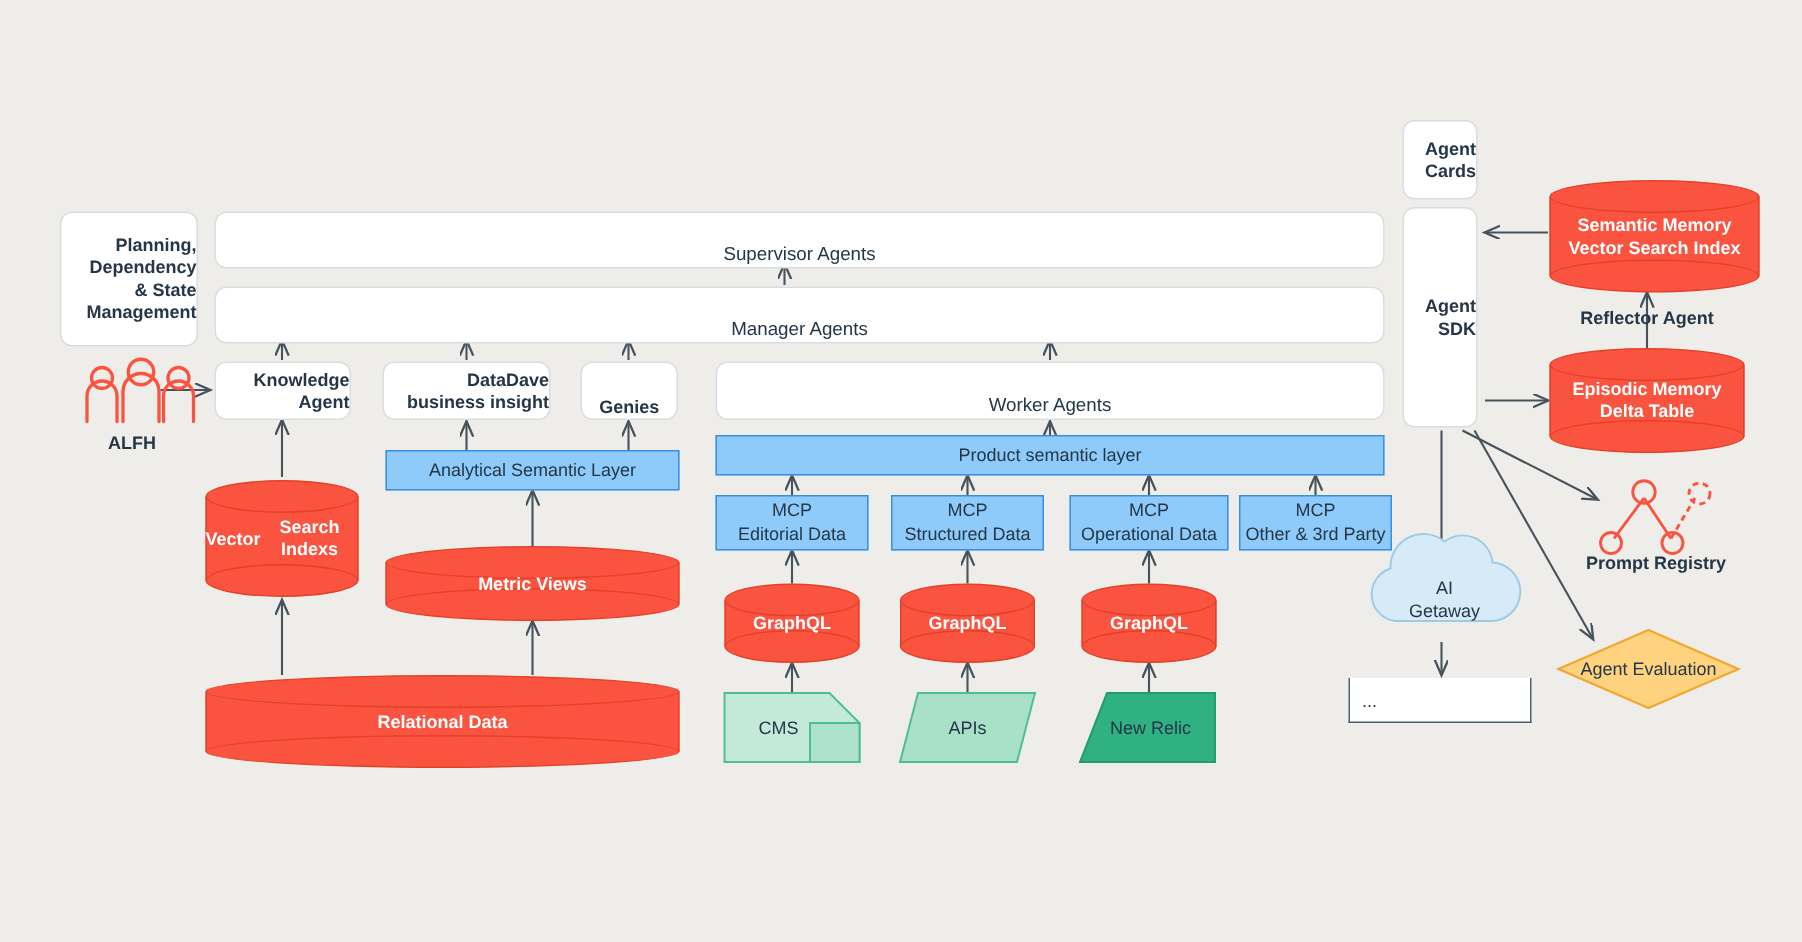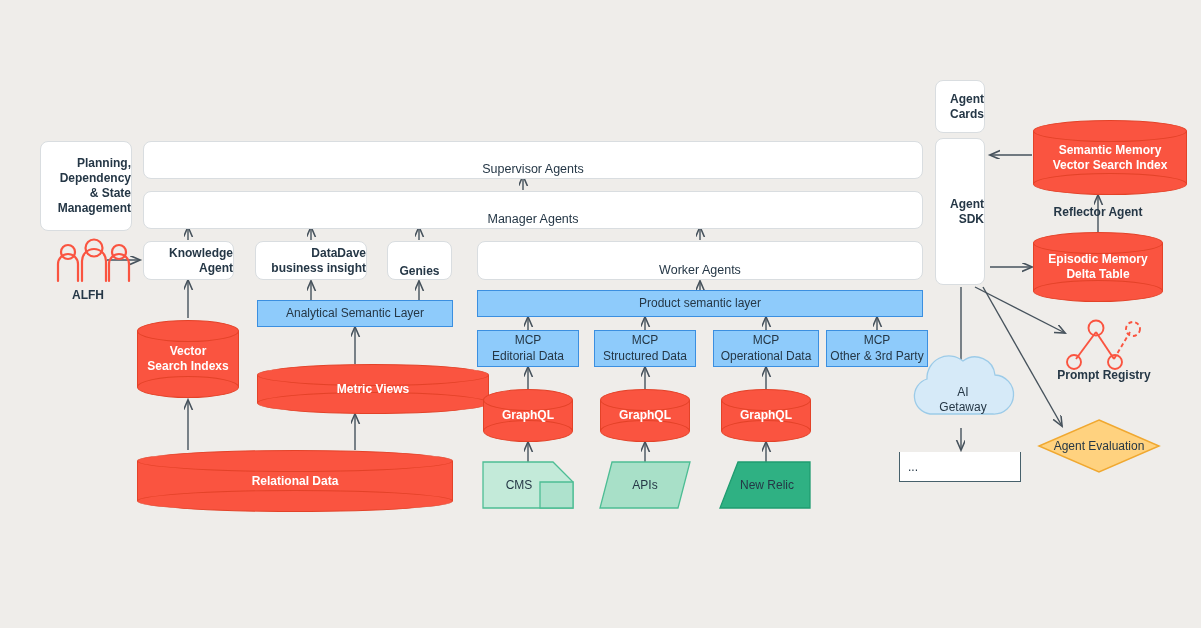--- a/index.html
+++ b/index.html
@@ -223,27 +223,27 @@
 </div>
 <div class="node bbox" style="left:826px;top:330px;width:102px;height:37px;flex-direction:column;">
   <span>MCP</span>
   <span>Other &amp; 3rd Party</span>
 </div>
 
 <div class="cyl" style="left:137px;top:320px;width:102px;height:78px;">
   <div class="body"></div>
   <div class="top"></div>
   <div class="bot"></div>
-  <div class="lbl" style="flex-direction:column;">
+  <div class="lbl" style="">
     <span>Vector</span>
     <span>Search Indexs</span>
   </div>
 </div>
 
-<div class="cyl" style="left:257px;top:364px;width:196px;height:50px;padding-left:36px;">
+<div class="cyl" style="left:257px;top:364px;width:196px;height:50px;">
   <div class="body"></div>
   <div class="top"></div>
   <div class="bot"></div>
   <div class="lbl">Metric Views</div>
 </div>
 
 <div class="cyl" style="left:137px;top:450px;width:316px;height:62px;">
   <div class="body"></div>
   <div class="top"></div>
   <div class="bot"></div>
@@ -275,21 +275,21 @@
 
 <div class="node wbox" style="left:935px;top:80px;width:50px;height:53px;flex-direction:column;">
   <span>Agent</span>
   <span>Cards</span>
 </div>
 <div class="node wbox" style="left:935px;top:138px;width:50px;height:147px;flex-direction:column;">
   <span>Agent</span>
   <span>SDK</span>
 </div>
 
-<div class="cyl" style="left:1033px;top:120px;width:154px;height:75px;">
+<div class="cyl" style="left:1033px;top:120px;width:140px;height:75px;">
   <div class="body"></div>
   <div class="top"></div>
   <div class="bot"></div>
   <div class="lbl" style="flex-direction:column;">
     <span>Semantic Memory</span>
     <span>Vector Search Index</span>
   </div>
 </div>
 <div class="tlabel" style="left:1033px;top:205px;width:130px;">Reflector Agent</div>
 

